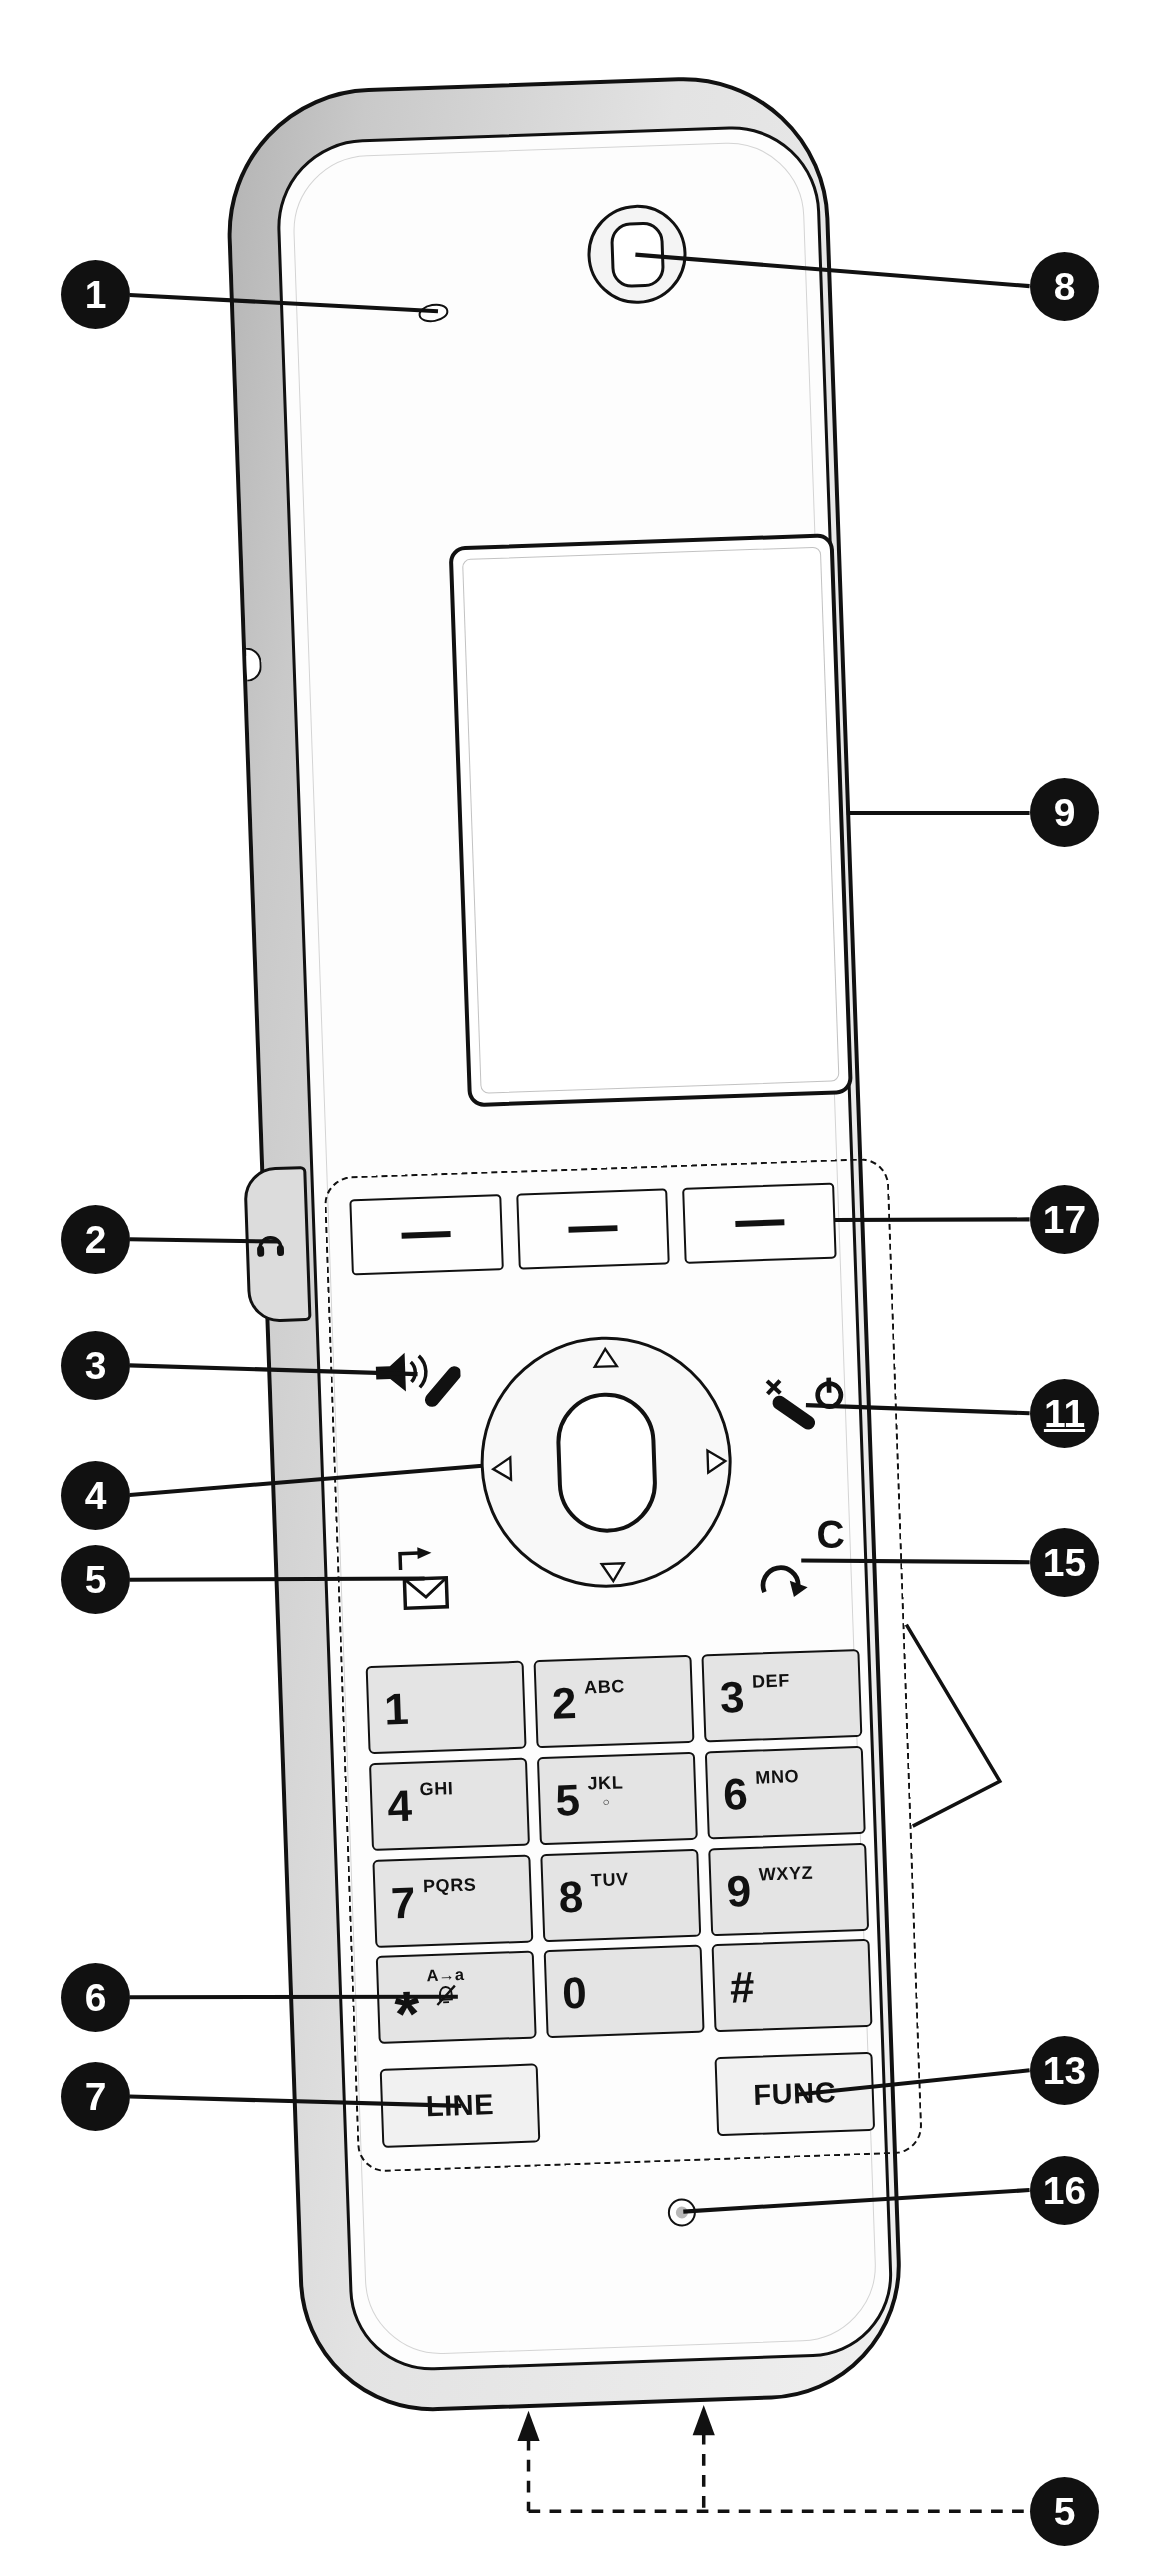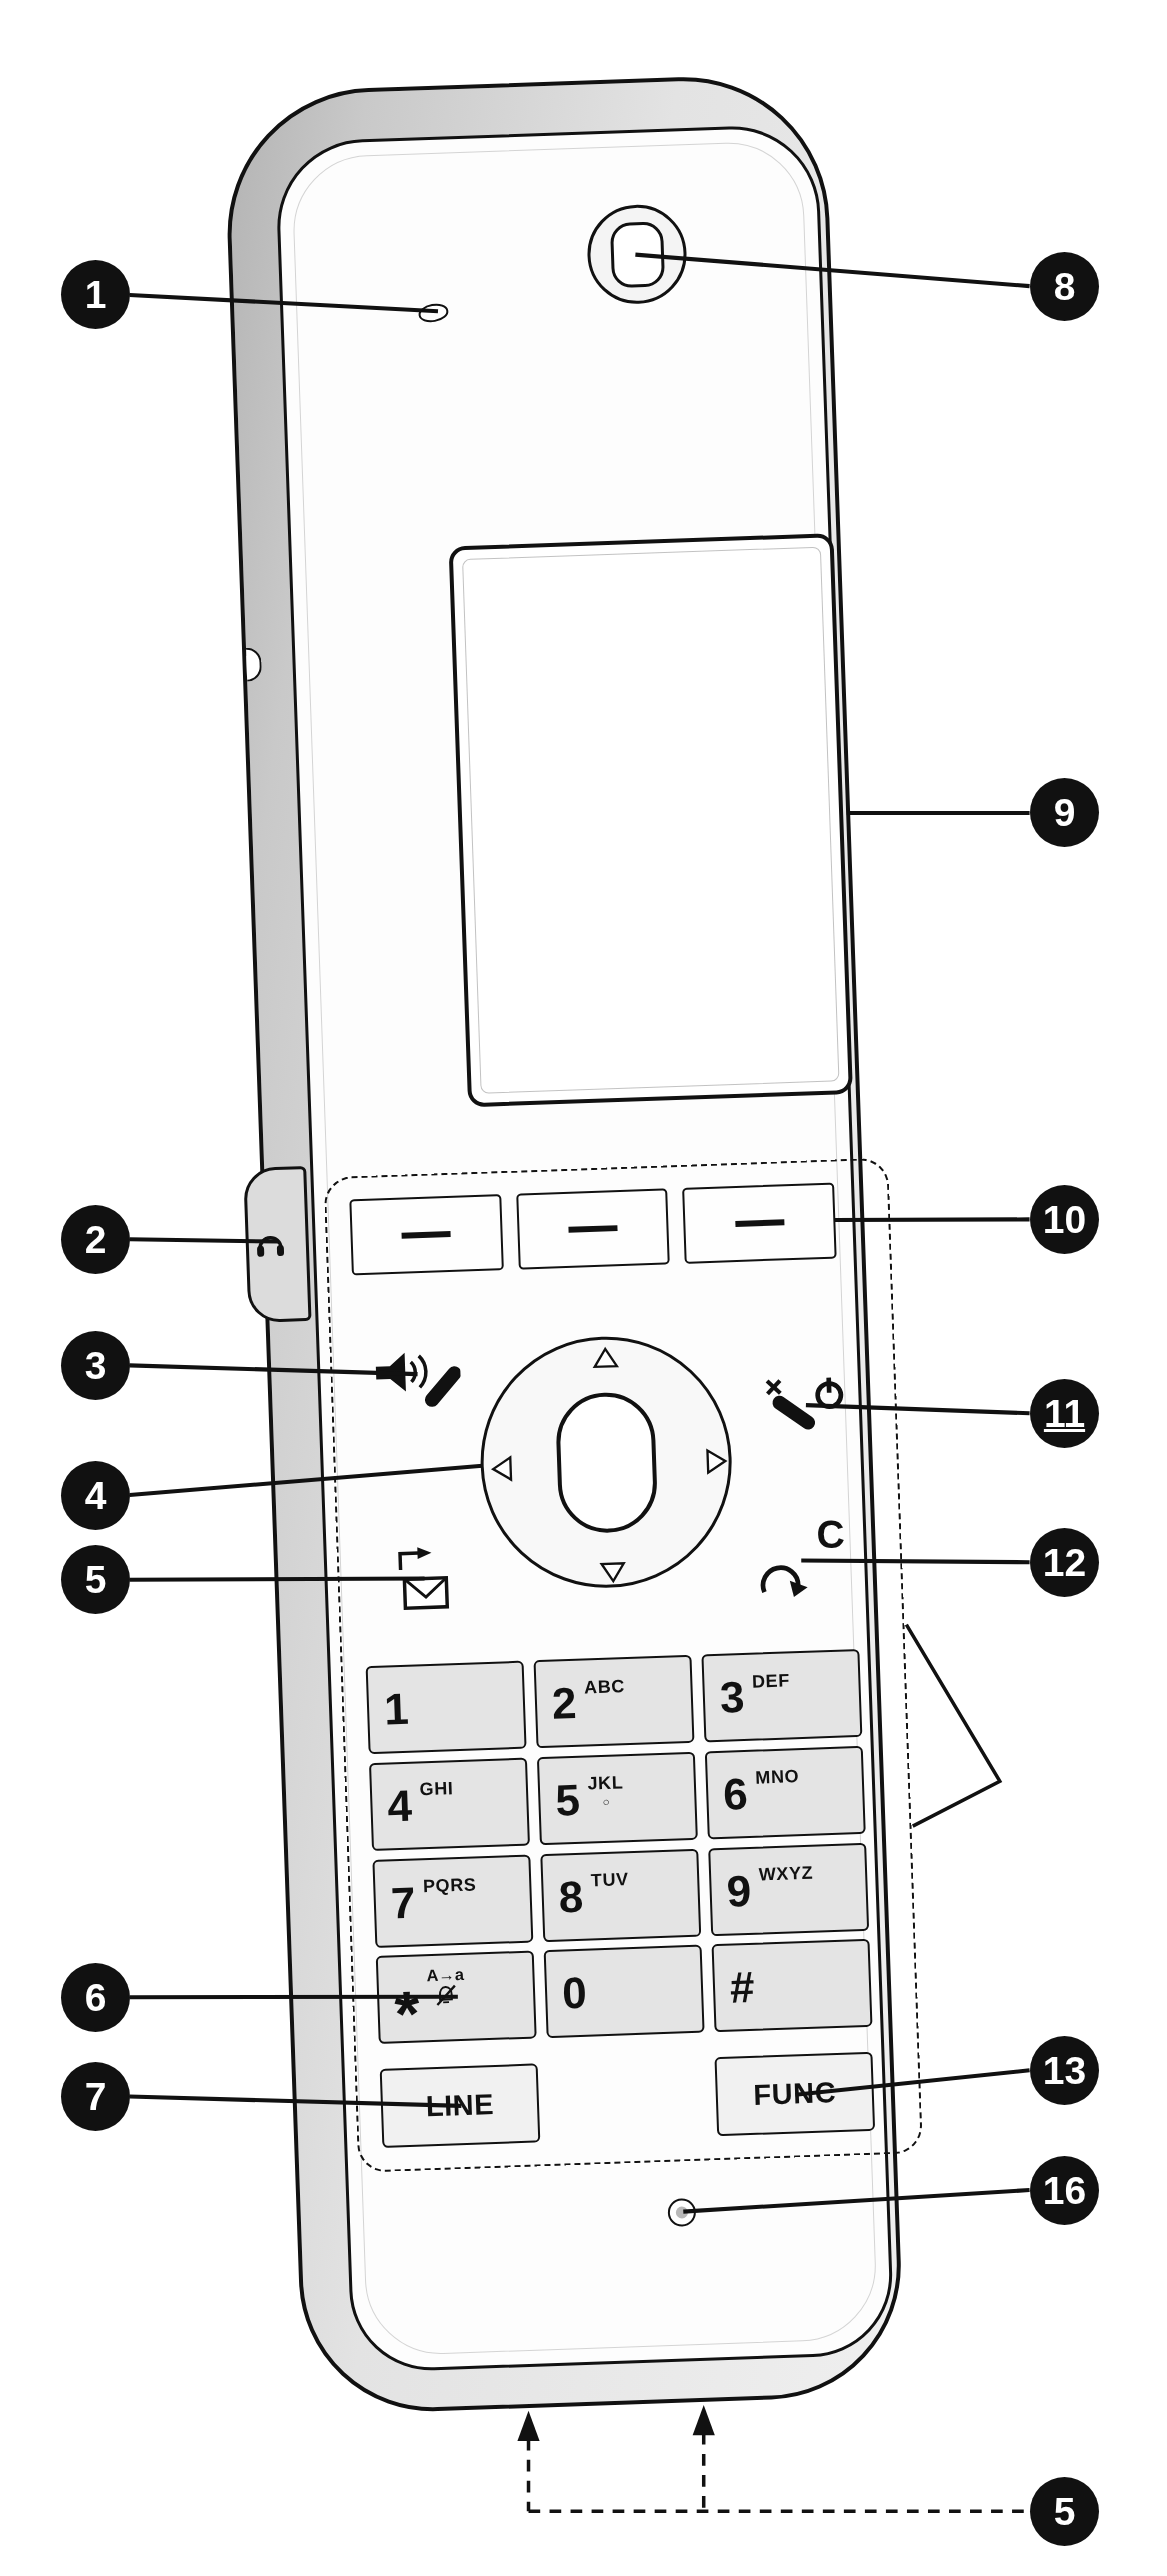--- a/index.html
+++ b/index.html
@@ -321,21 +321,21 @@
 
   <div class="callout" style="left:61px;  top:260px;">1</div>
   <div class="callout" style="left:61px;  top:1205px;">2</div>
   <div class="callout" style="left:61px;  top:1331px;">3</div>
   <div class="callout" style="left:61px;  top:1461px;">4</div>
   <div class="callout" style="left:61px;  top:1545px;">5</div>
   <div class="callout" style="left:61px;  top:1963px;">6</div>
   <div class="callout" style="left:61px;  top:2062px;">7</div>
   <div class="callout" style="left:1030px; top:252px;">8</div>
   <div class="callout" style="left:1030px; top:778px;">9</div>
-  <div class="callout" style="left:1030px; top:1185px;">10</div>
+  <div class="callout" style="left:1030px; top:1185px;">17</div>
   <div class="callout" style="left:1030px; top:1379px;text-decoration:underline;">11</div>
-  <div class="callout" style="left:1030px; top:1528px;">12</div>
+  <div class="callout" style="left:1030px; top:1528px;">15</div>
   <div class="callout" style="left:1030px; top:2036px;">13</div>
   <div class="callout" style="left:1030px; top:2156px;">16</div>
   <div class="callout" style="left:1030px; top:2477px;">5</div>
 
 </div>
 
 
 </body></html>

